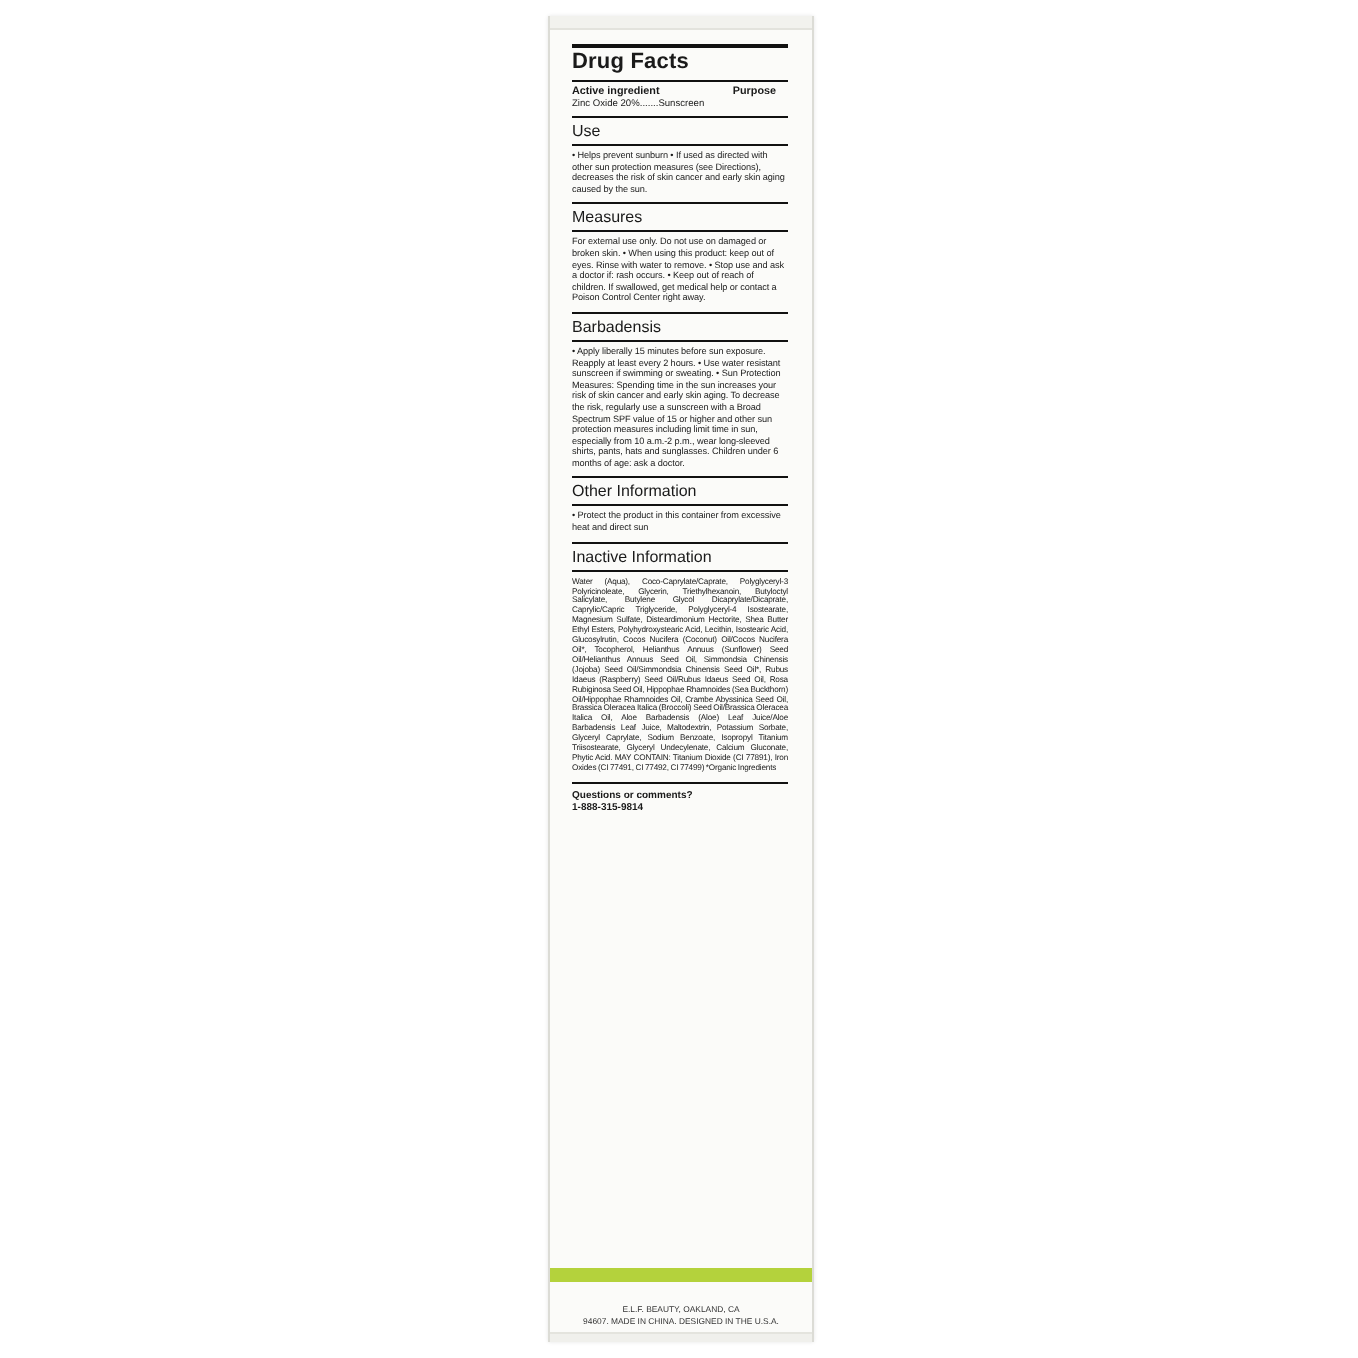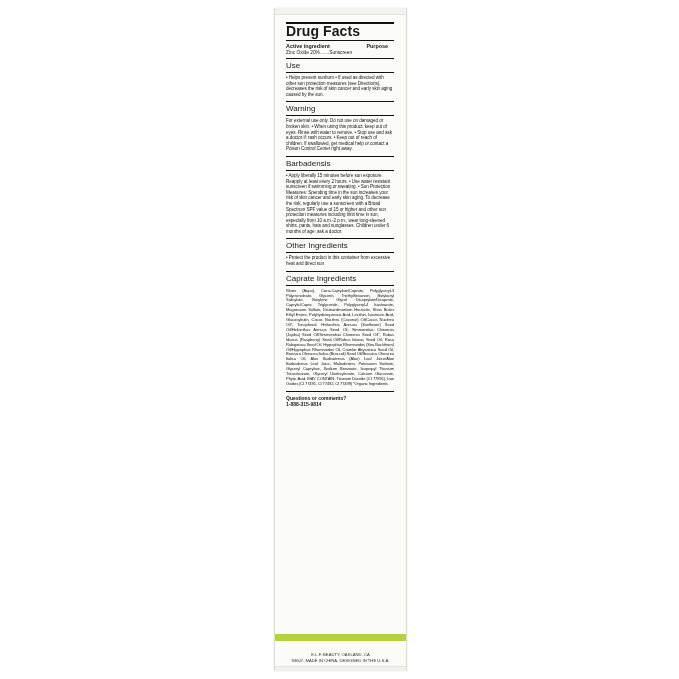--- a/index.html
+++ b/index.html
@@ -53,21 +53,21 @@
   }
   .rule-med {
     border-top: 1.4px solid #111;
     margin: 2px 0 1px 0;
   }
   .rule-thin {
     border-top: 0.7px solid #111;
     margin: 1px 0 1px 0;
   }
   .title {
-    font-size: 14px;
+    font-size: 11px;
     font-weight: bold;
     letter-spacing: 0.1px;
     line-height: 12px;
     padding-bottom: 1px;
   }
   .sect-head {
     font-size: 8px;
     font-weight: normal;
     line-height: 10px;
     padding: 1px 0 0 0;
@@ -161,36 +161,36 @@
       </div>
       <div class="ai-line">Zinc Oxide 20%.......Sunscreen</div>
 
       <div class="rule-thin"></div>
       <div class="sect-head">Use</div>
       <div class="rule-thin"></div>
       <div class="body">• Helps prevent sunburn
 • If used as directed with other sun protection measures (see Directions), decreases the risk of skin cancer and early skin aging caused by the sun.</div>
 
       <div class="rule-med"></div>
-      <div class="sect-head">Warning</div>
+      <div class="sect-head">Measures</div>
       <div class="rule-thin"></div>
       <div class="body">For external use only. Do not use on damaged or broken skin. • When using this product: keep out of eyes. Rinse with water to remove. • Stop use and ask a doctor if: rash occurs. • Keep out of reach of children. If swallowed, get medical help or contact a Poison Control Center right away.</div>
 
       <div class="rule-med"></div>
       <div class="sect-head">Barbadensis</div>
       <div class="rule-thin"></div>
       <div class="body">• Apply liberally 15 minutes before sun exposure. Reapply at least every 2 hours. • Use water resistant sunscreen if swimming or sweating. • Sun Protection Measures: Spending time in the sun increases your risk of skin cancer and early skin aging. To decrease the risk, regularly use a sunscreen with a Broad Spectrum SPF value of 15 or higher and other sun protection measures including limit time in sun, especially from 10 a.m.-2 p.m., wear long-sleeved shirts, pants, hats and sunglasses. Children under 6 months of age: ask a doctor.</div>
 
       <div class="rule-med"></div>
-      <div class="sect-head">Other Ingredients</div>
+      <div class="sect-head">Other Information</div>
       <div class="rule-thin"></div>
       <div class="body">• Protect the product in this container from excessive heat and direct sun</div>
 
       <div class="rule-med"></div>
-      <div class="sect-head">Caprate Ingredients</div>
+      <div class="sect-head">Inactive Information</div>
       <div class="rule-thin"></div>
       <div class="ingredients">Water (Aqua), Coco-Caprylate/Caprate, Polyglyceryl-3 Polyricinoleate, Glycerin, Triethylhexanoin, Butyloctyl Salicylate, Butylene Glycol Dicaprylate/Dicaprate, Caprylic/Capric Triglyceride, Polyglyceryl-4 Isostearate, Magnesium Sulfate, Disteardimonium Hectorite, Shea Butter Ethyl Esters, Polyhydroxystearic Acid, Lecithin, Isostearic Acid, Glucosylrutin, Cocos Nucifera (Coconut) Oil/Cocos Nucifera Oil*, Tocopherol, Helianthus Annuus (Sunflower) Seed Oil/Helianthus Annuus Seed Oil, Simmondsia Chinensis (Jojoba) Seed Oil/Simmondsia Chinensis Seed Oil*, Rubus Idaeus (Raspberry) Seed Oil/Rubus Idaeus Seed Oil, Rosa Rubiginosa Seed Oil, Hippophae Rhamnoides (Sea Buckthorn) Oil/Hippophae Rhamnoides Oil, Crambe Abyssinica Seed Oil, Brassica Oleracea Italica (Broccoli) Seed Oil/Brassica Oleracea Italica Oil, Aloe Barbadensis (Aloe) Leaf Juice/Aloe Barbadensis Leaf Juice, Maltodextrin, Potassium Sorbate, Glyceryl Caprylate, Sodium Benzoate, Isopropyl Titanium Triisostearate, Glyceryl Undecylenate, Calcium Gluconate, Phytic Acid. MAY CONTAIN: Titanium Dioxide (CI 77891), Iron Oxides (CI 77491, CI 77492, CI 77499) *Organic Ingredients</div>
 
       <div class="rule-med"></div>
       <div class="questions">Questions or comments?</div>
       <div class="phone">1-888-315-9814</div>
     </div>
 
     <div id="green-band"></div>
 

